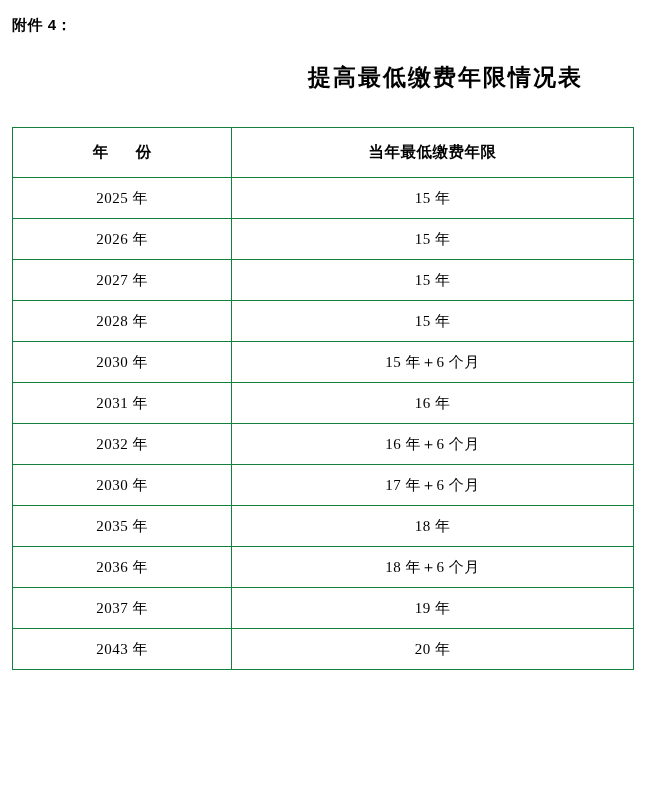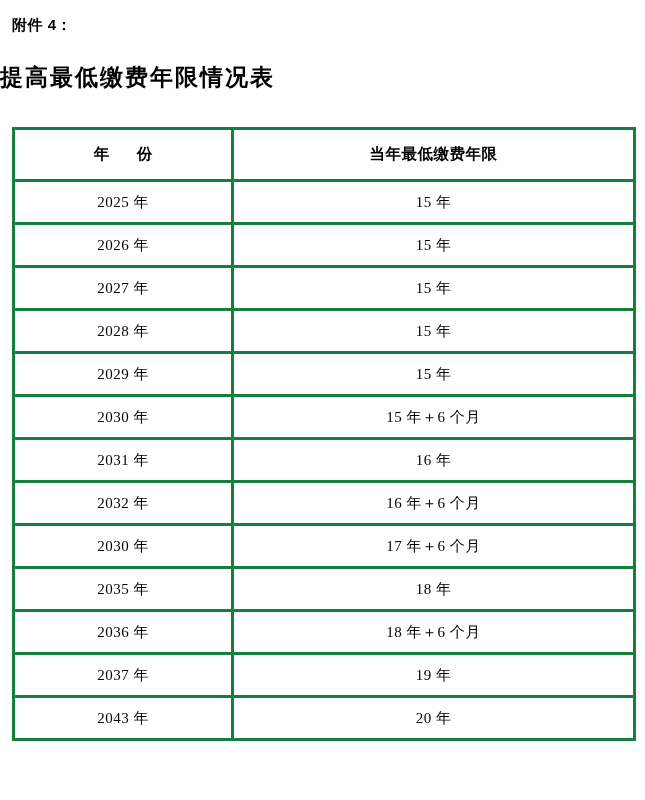--- a/index.html
+++ b/index.html
@@ -29,37 +29,37 @@
     font-size: 15px;
     font-weight: bold;
     letter-spacing: 0.5px;
     font-family: "Liberation Sans", "DejaVu Sans", sans-serif;
   }
   .doc-title {
     position: absolute;
     left: 0;
     right: 0;
     top: 62px;
-    text-align: left;
+    text-align: right;
     font-size: 23px;
     font-weight: bold;
     letter-spacing: 2px;
     font-family: "Liberation Serif", "DejaVu Serif", serif;
   }
   table.data-table {
     position: absolute;
     left: 12px;
     top: 127px;
     width: 621px;
     border-collapse: collapse;
     table-layout: fixed;
   }
   table.data-table td,
   table.data-table th {
-    border: 3px solid #15803d;
+    border: 1px solid #15803d;
     text-align: center;
     vertical-align: middle;
     font-weight: normal;
     font-size: 15px;
     font-family: "Liberation Serif", "DejaVu Serif", serif;
     padding: 0;
   }
   table.data-table thead th {
     height: 49px;
     font-size: 15.5px;
@@ -109,24 +109,20 @@
       </tr>
       <tr>
         <td>2027 年</td>
         <td>15 年</td>
       </tr>
       <tr>
         <td>2028 年</td>
         <td>15 年</td>
       </tr>
       <tr>
-        <td>2029 年</td>
-        <td>15 年</td>
-      </tr>
-      <tr>
         <td>2030 年</td>
         <td>15 年＋6 个月</td>
       </tr>
       <tr>
         <td>2031 年</td>
         <td>16 年</td>
       </tr>
       <tr>
         <td>2032 年</td>
         <td>16 年＋6 个月</td>

